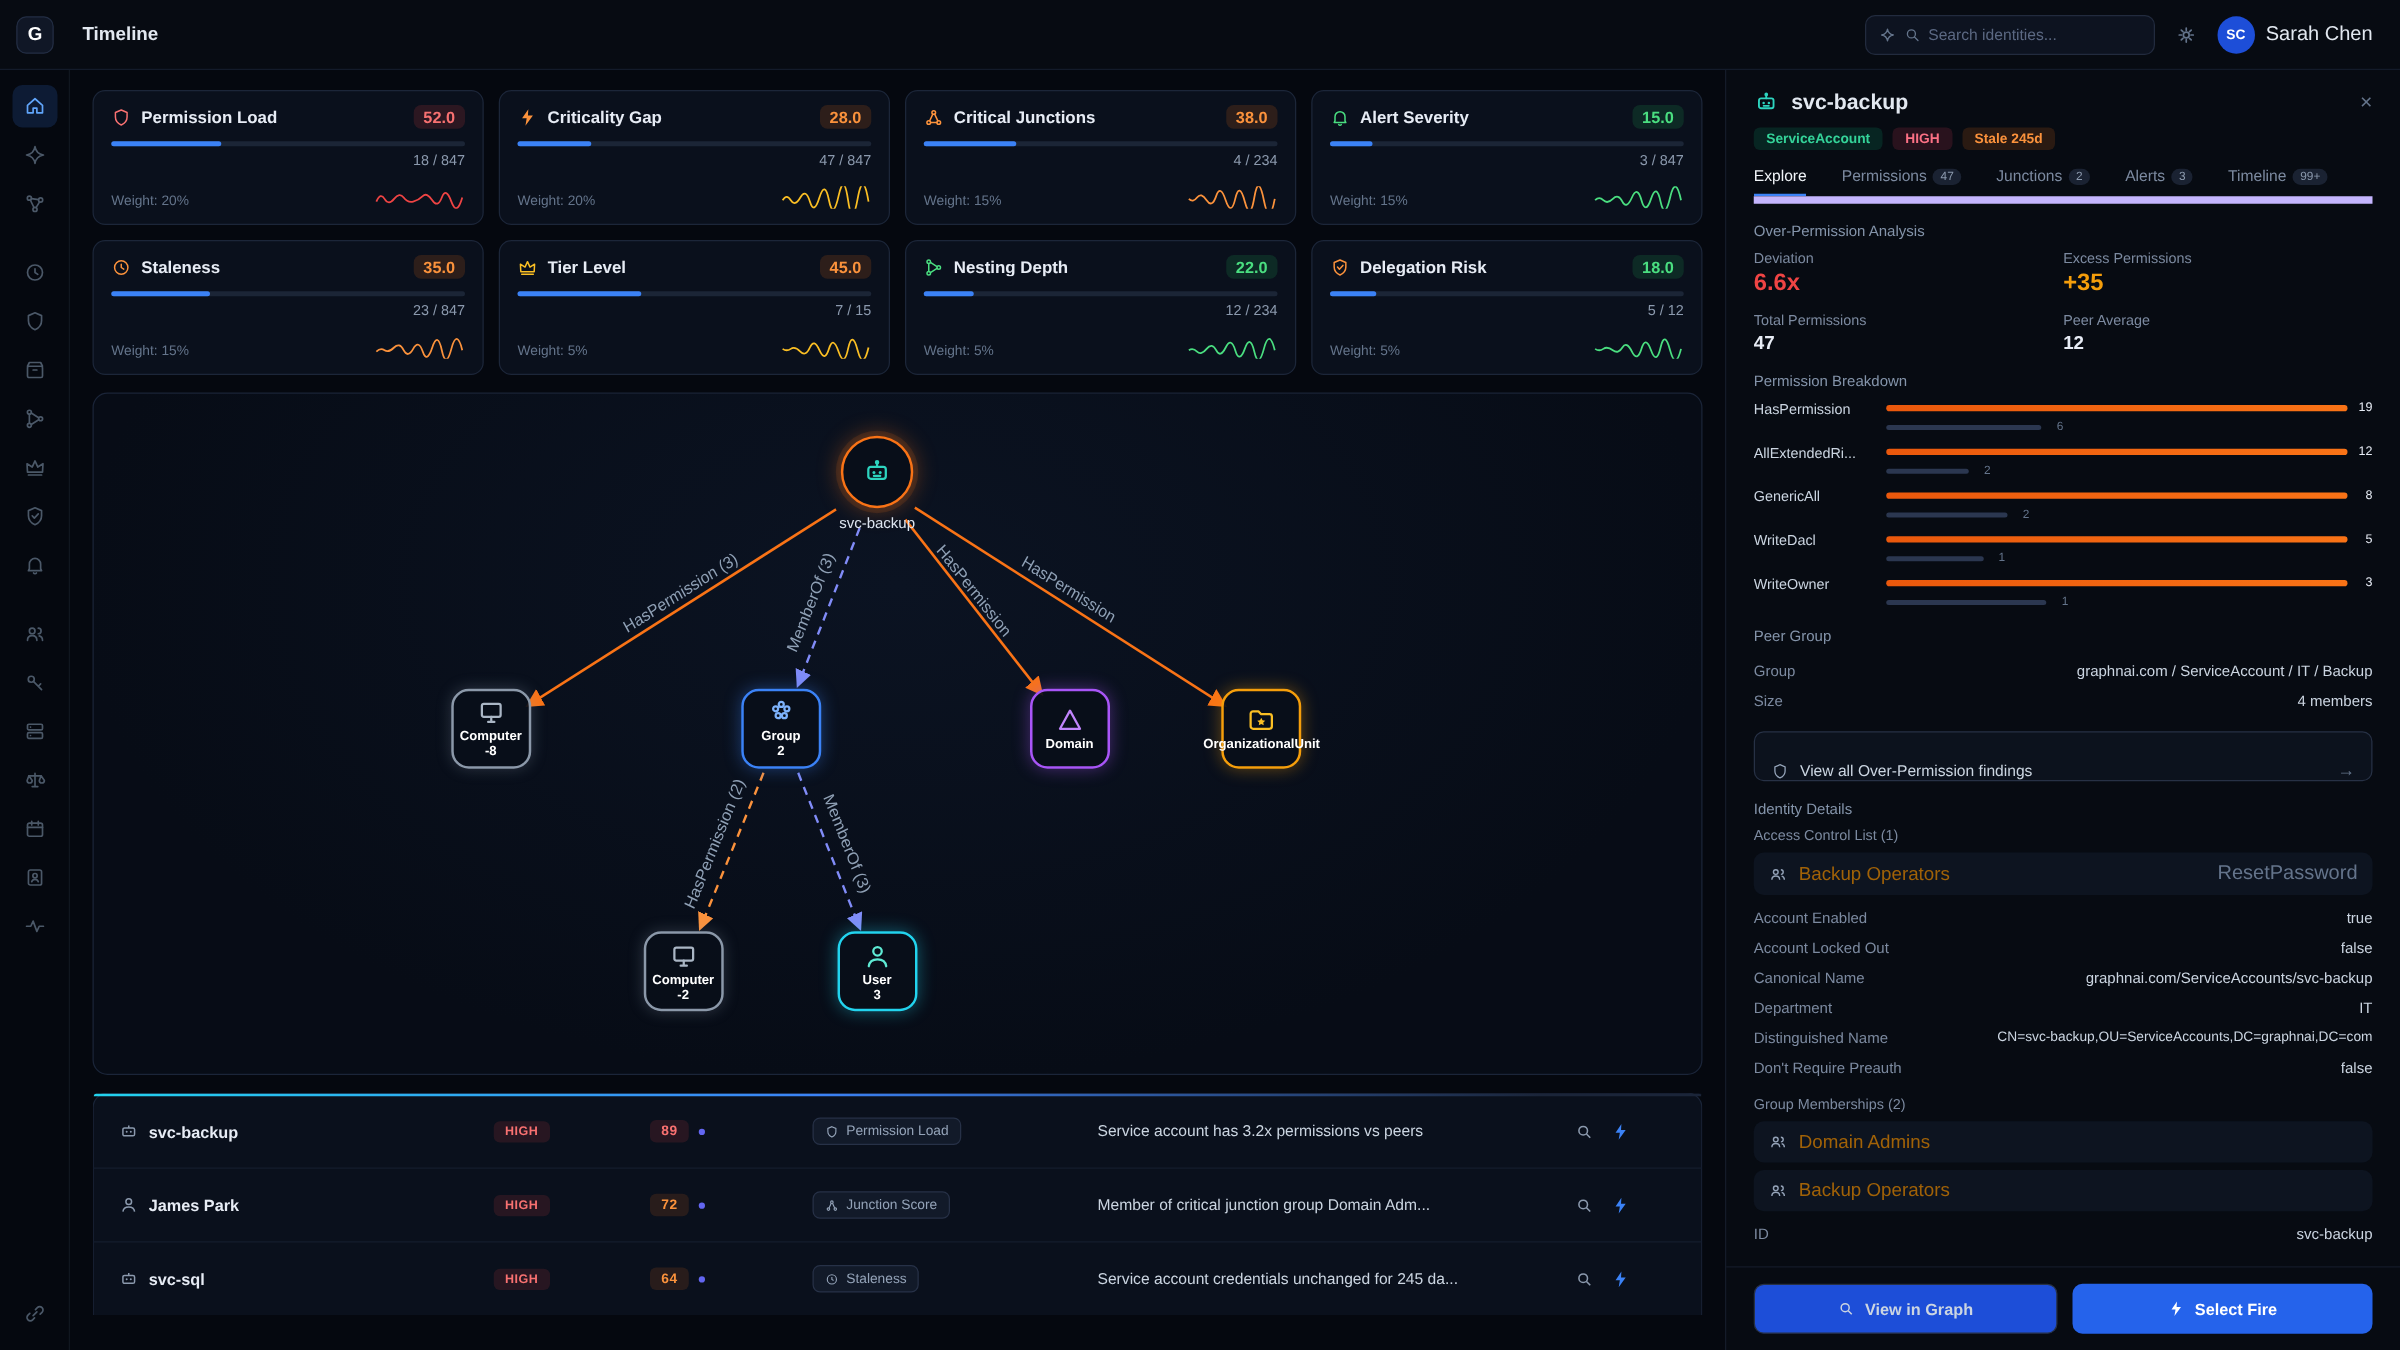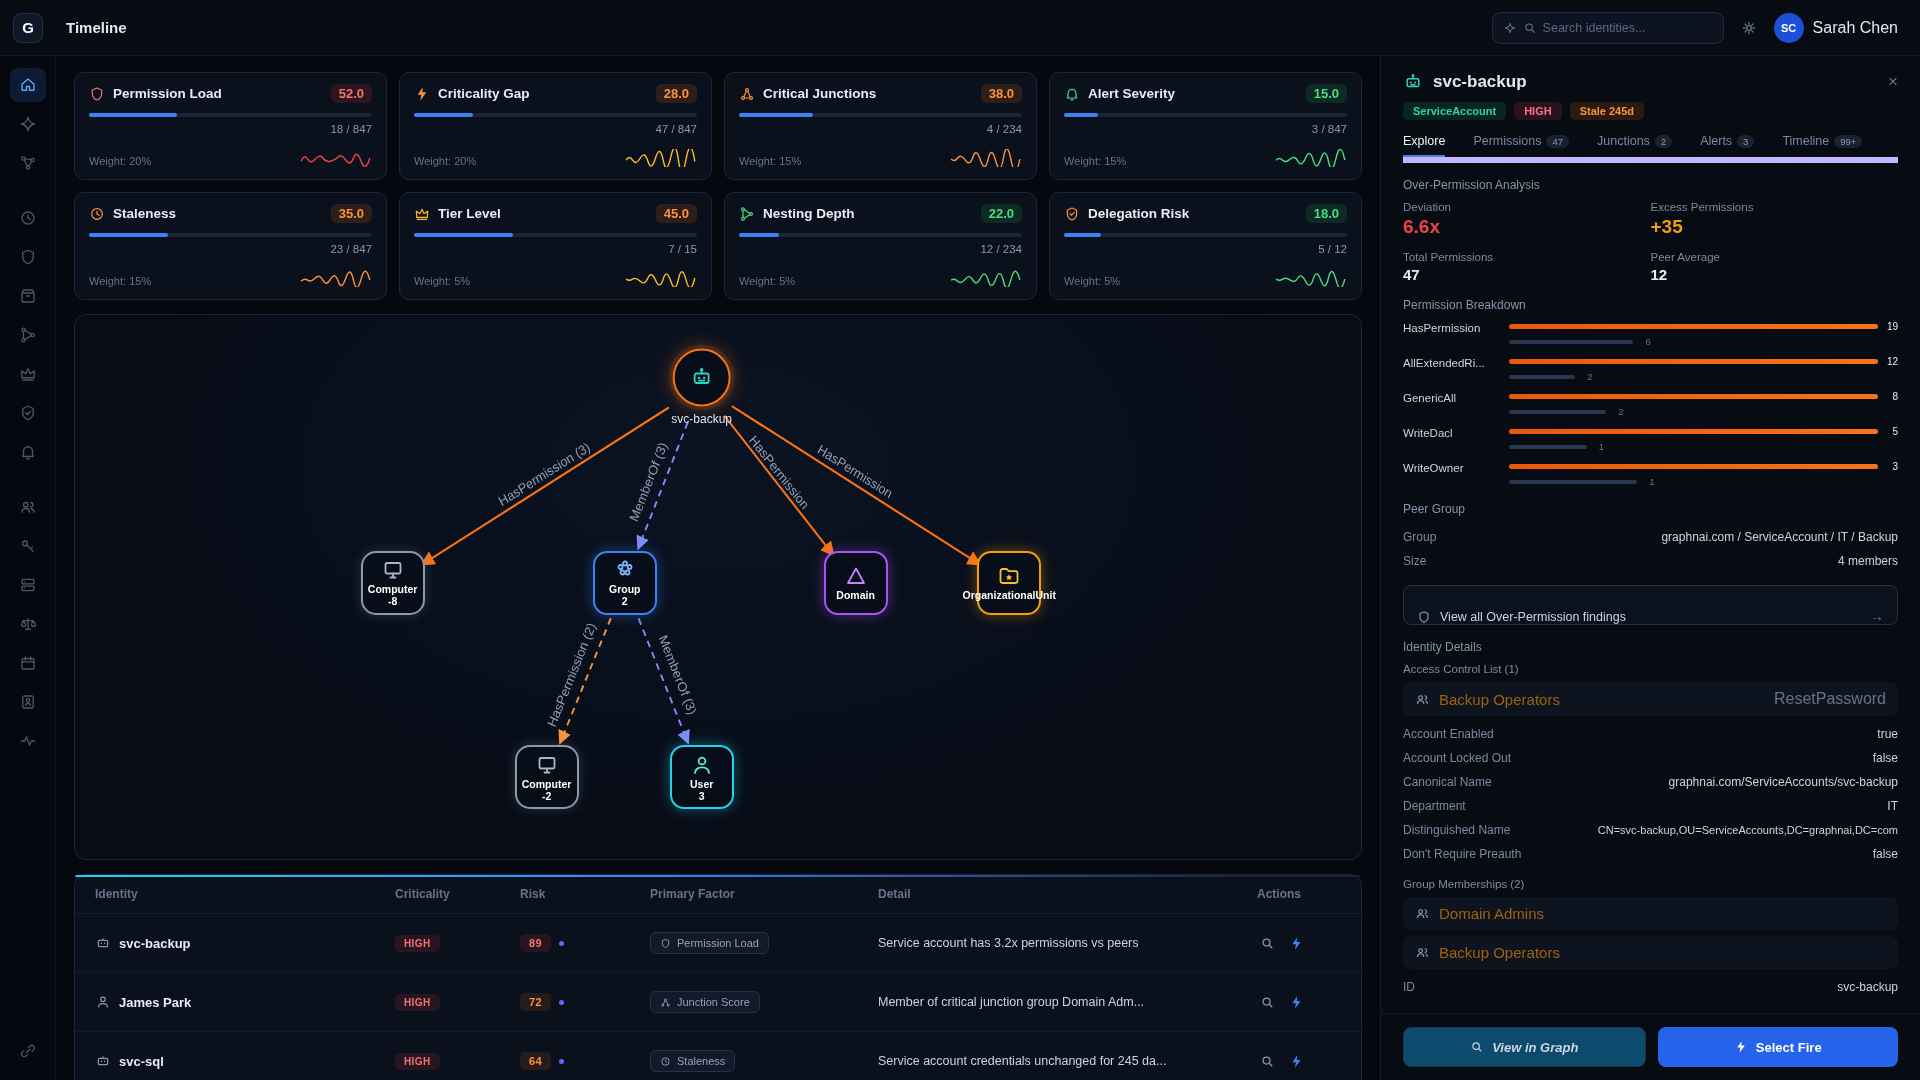--- a/index.html
+++ b/index.html
@@ -54,21 +54,21 @@
   
   .graph-panel { flex:0 0 546px; position:relative; border:1px solid #1b2539; border-radius:12px;
     background:radial-gradient(ellipse at 50% 28%, #0b1322 0%, #070c16 72%); }
   .edges { position:absolute; inset:0; width:100%; height:100%; }
   .elabel { font-size:10px; fill:#8fa0b5; }
   .gnode { position:absolute; transform:translate(-50%,-50%); display:flex; flex-direction:column; align-items:center; z-index:2; cursor:pointer; }
   .gbox { width:64px; height:64px; border-radius:14px; border:2px solid; background:rgba(9,14,25,.92);
     display:flex; flex-direction:column; align-items:center; justify-content:center; gap:1px; }
   .gbox svg { width:24px; height:24px; }
   .glabel { font-size:10.5px; font-weight:700; color:#fff; line-height:1.15; text-align:center; white-space:nowrap; }
-  .n-gray   { border-color:#8b98a9; color:#aab6c5; box-shadow:0 0 12px rgba(148,163,184,.25);border-radius:15px; }
+  .n-gray   { border-color:#8b98a9; color:#aab6c5; box-shadow:0 0 12px rgba(148,163,184,.25); }
   .n-blue   { border-color:#3b82f6; color:#7db2fb; box-shadow:0 0 14px rgba(59,130,246,.4); }
   .n-purple { border-color:#a855f7; color:#c084fc; box-shadow:0 0 14px rgba(168,85,247,.4); }
   .n-amber  { border-color:#f59e0b; color:#fbbf24; box-shadow:0 0 14px rgba(245,158,11,.4); }
   .n-cyan   { border-color:#22d3ee; color:#5eead4; box-shadow:0 0 14px rgba(34,211,238,.4); }
   .n-orange { border-color:#f97316; color:#2dd4bf; box-shadow:0 0 0 4px rgba(249,115,22,.12), 0 0 20px rgba(249,115,22,.45); }
   .gbox.center { width:58px; height:58px; border-radius:50%; }
   .center-label { margin-top:5px; font-size:12px; color:#dde5f0; }
 
   
   .table-panel { background:#0a101c; border:1px solid #1b2539; border-bottom:none; border-radius:12px 12px 0 0; position:relative; }
@@ -132,21 +132,21 @@
   .findings svg { width:14px; height:14px; color:#94a3b8; }
   .findings .arr { margin-left:auto; color:#64748b; font-size:14px; }
   .subhead { font-size:11.5px; color:#7c8aa0; margin:12px 0 7px; }
   .chip-row { display:flex; align-items:center; gap:9px; background:#0d1420; border-radius:8px; padding:8px 12px; margin-bottom:6px; }
   .chip-row svg { width:15px; height:15px; color:#94a3b8; flex:none; }
   .chip-name { font-size:15px; color:#a16207; flex:1; }
   .chip-right { font-size:16px; color:#64748b; }
   .rp-footer { flex:none; display:flex; gap:12px; padding:13px 22px; border-top:1px solid #141b29; }
   .btn { flex:1; height:40px; border-radius:8px; display:flex; align-items:center; justify-content:center; gap:8px; font-size:13px; font-weight:600; cursor:pointer; font-family:inherit; }
   .btn svg { width:14px; height:14px; }
-  .btn-outline { background:#0c4a6e; border:1px solid #273145; color:#cbd5e1;font-style:italic; }
+  .btn-outline { background:#1d4ed8; border:1px solid #273145; color:#cbd5e1; }
   .btn-primary { background:#2563eb; border:none; color:#fff; }
 </style>
 </head>
 <body>
 
 <header class="topbar">
   <div class="logo-wrap">
       <div class="logo">G</div>
     </div>
   <div class="tb-title">Timeline</div>
@@ -573,28 +573,20 @@
             </svg>
           <div class="glabel">
               <div>User</div>
               <div>3</div>
             </div>
         </div>
       </div>
     </section>
 
     <section class="table-panel">
-      <div class="tgrid thead">
-        <span>Identity</span>
-        <span>Criticality</span>
-        <span>Risk</span>
-        <span>Primary Factor</span>
-        <span>Detail</span>
-        <span>Actions</span>
-      </div>
 
       <div class="tgrid trow">
         <div class="tc ident">
             <svg viewBox="0 0 24 24">
               <rect x="5" y="8" width="14" height="9.5" rx="2" fill="none" stroke="currentColor" stroke-width="1.8"></rect>
               <circle cx="9.5" cy="12.5" r="1.2" fill="currentColor"></circle>
               <circle cx="14.5" cy="12.5" r="1.2" fill="currentColor"></circle>
               <path d="M12 8 V5.2" stroke="currentColor" stroke-width="1.8" fill="none"></path>
             </svg>
             <span>svc-backup</span>

